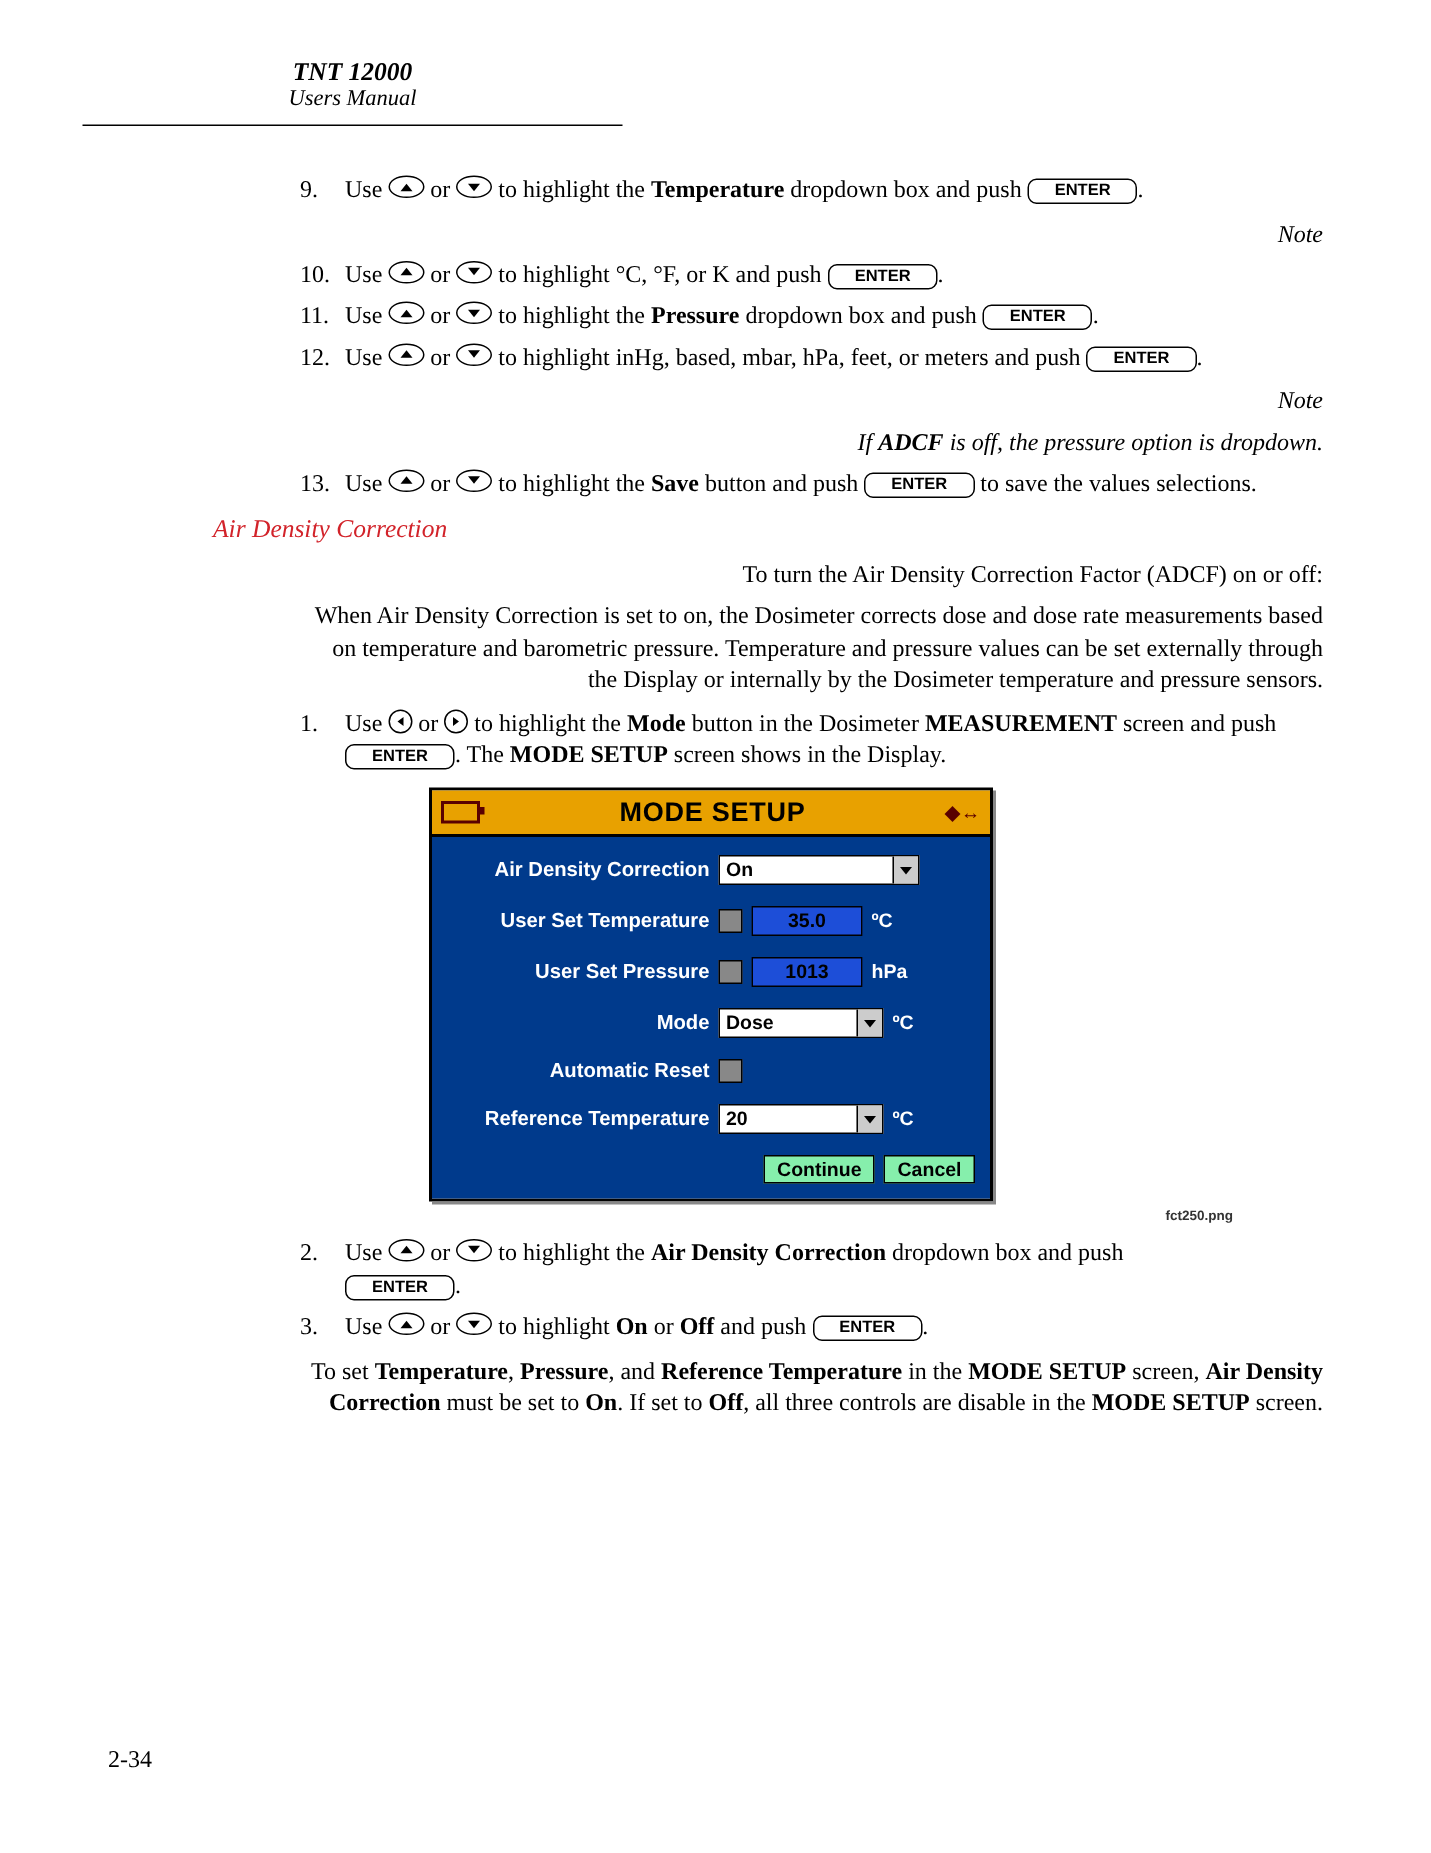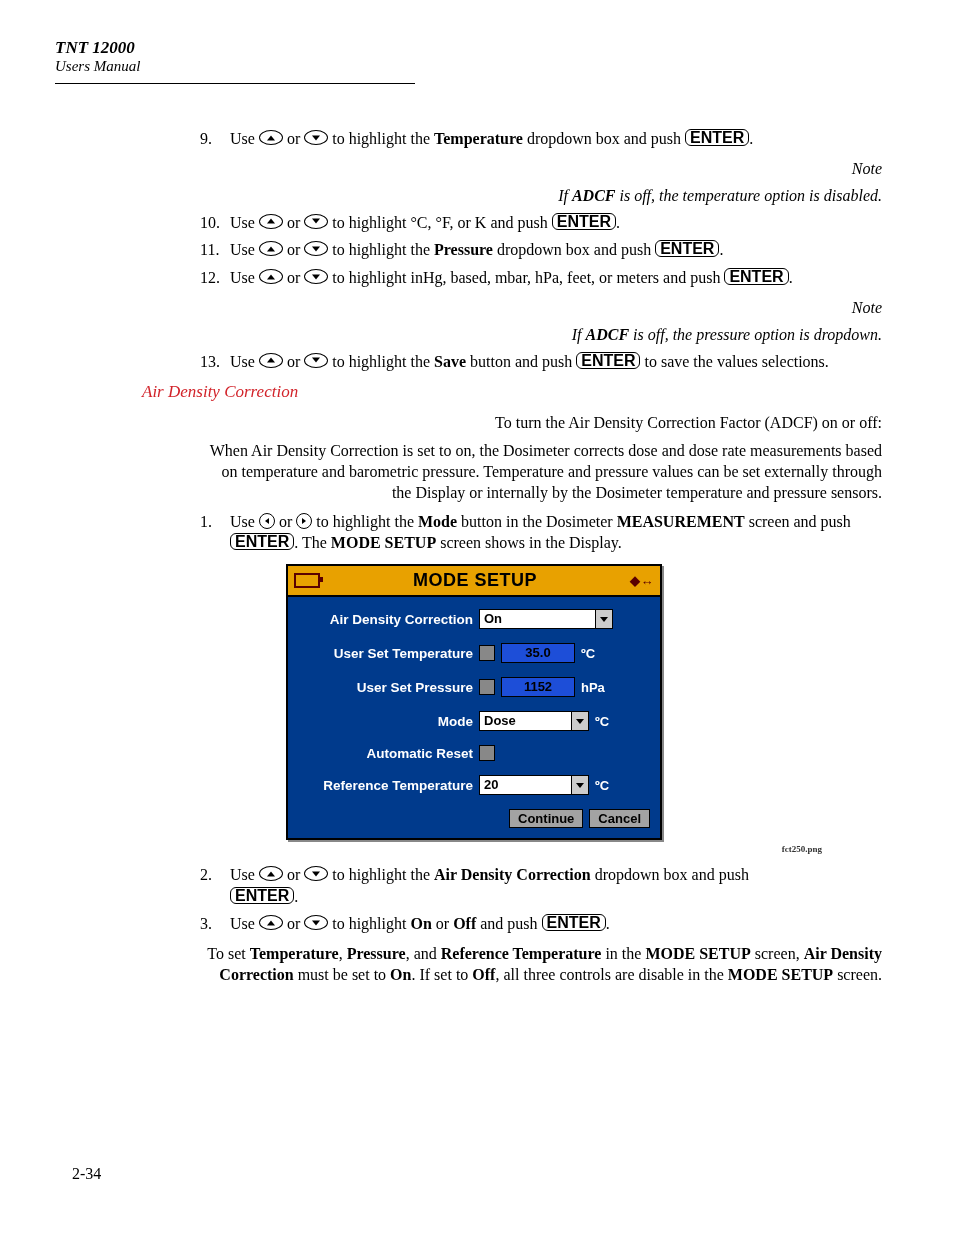--- a/index.html
+++ b/index.html
@@ -15,22 +15,23 @@
     box-sizing: border-box;
   }
   .page {
     padding: 38px 72px 40px 72px;
     box-sizing: border-box;
   }
   .hdr-left {
     margin-left: -17px;
     padding-bottom: 8px;
     border-bottom: 1.5px solid #000;
-    margin-bottom: 44px;
+    margin-bottom: 32px;
     width: 360px;
+    text-align: center;
   }
   .hdr-model { font-weight: bold; font-style: italic; font-size: 17px; }
   .hdr-sub { font-style: italic; font-size: 15px; }
 
   .indent { margin-left: 128px; }
   .content p { margin: 0 0 6px 0; line-height: 1.32; text-align: right; }
 
   ol.steps { list-style: none; margin: 0 0 8px 0; padding: 0; }
   ol.steps > li { display: flex; margin: 0 0 6px 0; line-height: 1.35; }
   ol.steps > li .num { width: 30px; flex: 0 0 30px; }
@@ -39,23 +40,23 @@
   .note-lbl { text-align: center; font-style: italic; margin: 8px 0 4px 0; }
   .note-body { font-style: italic; margin: 0 0 6px 30px; }
   .note-body .b { font-weight: bold; }
 
   .sec-title { color: #d2232a; font-style: italic; font-size: 17px; margin: 10px 0 6px 70px; }
 
   .key {
     display: inline-block;
     border: 1.5px solid #000;
     border-radius: 6px;
-    padding: 0 4px;
+    padding: 0 17px;
     font-family: Arial, Helvetica, sans-serif;
-    font-size: 16px;
+    font-size: 11px;
     font-weight: bold;
     line-height: 15px;
     vertical-align: 1px;
   }
   .ovalkey {
     display: inline-block;
     border: 1.5px solid #000;
     border-radius: 50%;
     width: 22px; height: 13px;
     position: relative;
@@ -129,25 +130,25 @@
   .dd.w110 { width: 110px; padding-right: 18px; }
   .dd.w100 { width: 100px; }
   .inbox {
     background:#1d4ed8; color:#000; font-weight:bold; border:1px solid #000;
     height:18px; line-height:18px; text-align:center; width:72px; font-size:13px;
   }
   .chk { width:14px; height:14px; background:#888; border:1px solid #000; display:inline-block; }
   .unit { font-size:13px; min-width:30px; }
   .dev-btns { display:flex; justify-content:flex-end; gap:6px; margin-top:8px; }
   .dev-btn {
-    background:#a3a3a3; color:#000; border:1px solid #000;
+    background:#86efac; color:#000; border:1px solid #000;
     padding:1px 8px; font-size:13px; font-weight:bold;
   }
   .fig-cap {
-    text-align: right; font-family: Liberation Serif, serif; font-size: 9px;
+    text-align: right; font-family: Liberation Sans, sans-serif; font-size: 9px;
     margin: 4px 60px 10px 0; font-weight: bold; color:#333;
   }
 
   .pgnum { position: absolute; left: 72px; bottom: 52px; font-size: 16px; }
 </style>
 </head>
 <body>
 
 <div class="page">
   <div class="hdr-left">
@@ -160,23 +161,20 @@
     <ol class="steps">
       <li>
           <span class="num">9.</span>
         <span class="body">
           <span>Use </span><span class="ovalkey up"></span><span> or </span><span class="ovalkey down"></span><span> to highlight the </span><span class="b">Temperature</span><span> dropdown box and push </span><span class="key">ENTER</span><span>.</span>
         </span>
       </li>
     </ol>
 
     <p class="note-lbl">Note</p>
-    <p class="note-body">
-      <span>If </span><span class="b">ADCF</span><span> is off, the temperature option is disabled.</span>
-    </p>
 
     <ol class="steps">
       <li>
           <span class="num">10.</span>
         <span class="body">
           <span>Use </span><span class="ovalkey up"></span><span> or </span><span class="ovalkey down"></span><span> to highlight °C, °F, or K and push </span><span class="key">ENTER</span><span>.</span>
         </span>
       </li>
       <li>
           <span class="num">11.</span>
@@ -241,21 +239,21 @@
             <div class="dev-ctrl">
               <span class="chk"></span>
               <span class="inbox">35.0</span>
               <span class="unit">ºC</span>
             </div>
           </div>
           <div class="dev-row">
             <div class="dev-lbl">User Set Pressure</div>
             <div class="dev-ctrl">
               <span class="chk"></span>
-              <span class="inbox">1152</span>
+              <span class="inbox">1013</span>
               <span class="unit">hPa</span>
             </div>
           </div>
           <div class="dev-row">
             <div class="dev-lbl">Mode</div>
             <div class="dev-ctrl">
               <span class="dd w100"><span>Dose</span><span class="arrow"></span></span>
               <span class="unit">ºC</span>
             </div>
           </div>

